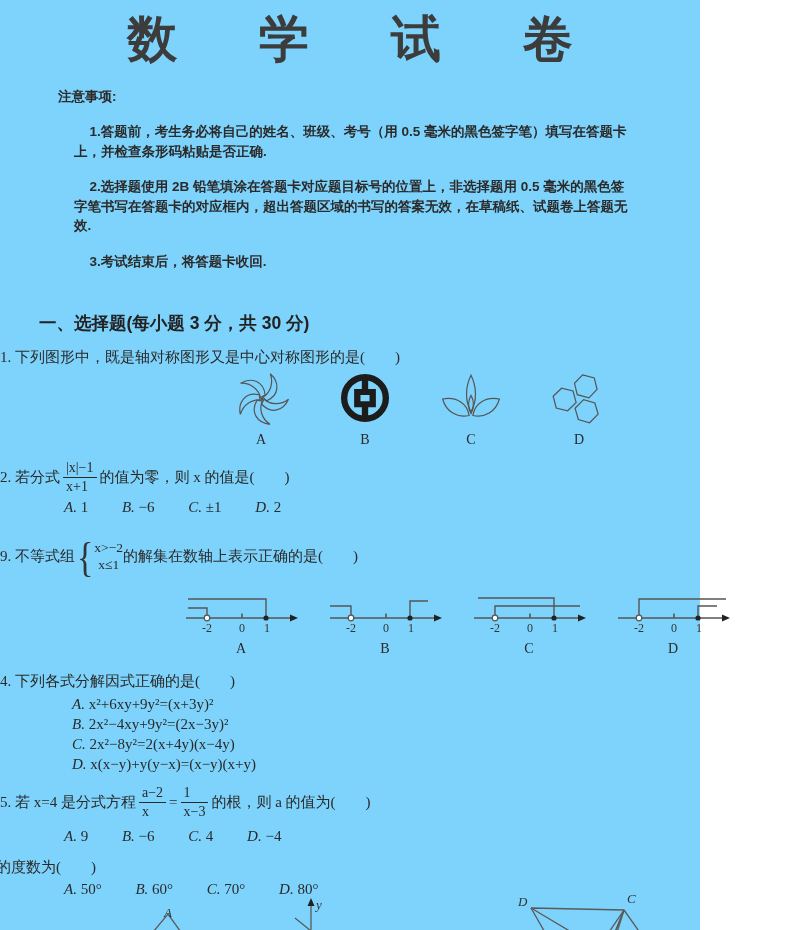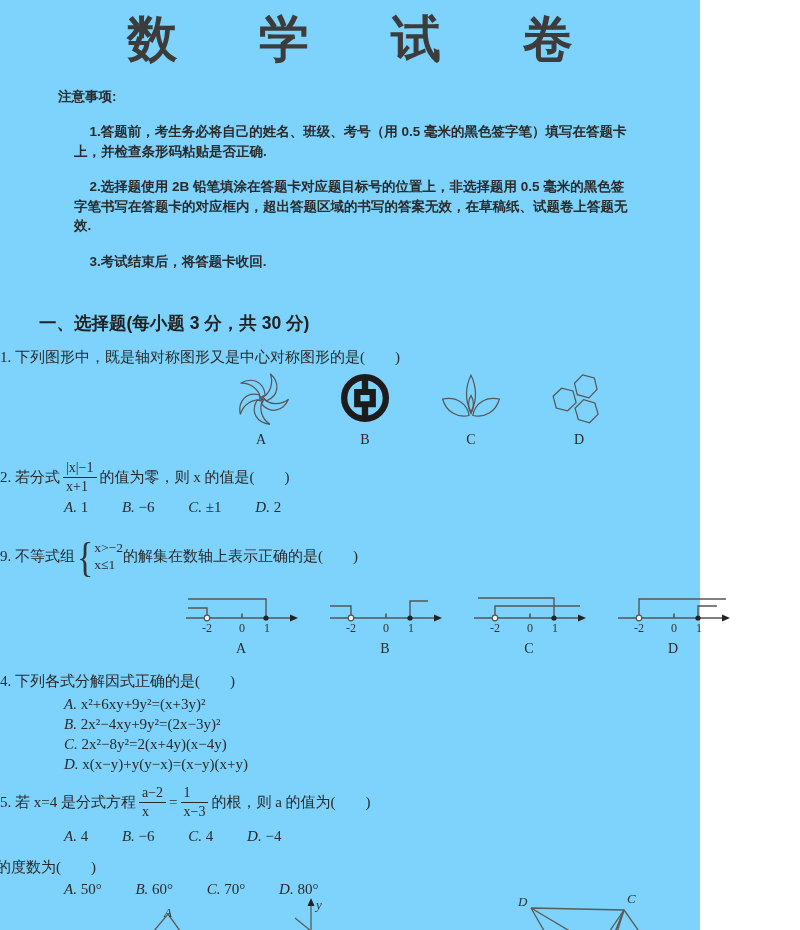--- a/index.html
+++ b/index.html
@@ -17,31 +17,31 @@
   .notice-item{margin:16px;text-indent:1.15em;}
   
   .sec-head{margin:40px 0 0 39px;font-family:"Liberation Sans",sans-serif;
             font-weight:800;font-size:17.5px;color:#222;}
   
   .stem{margin:12px 40px 2px 0;font-size:15px;line-height:1.45;}
   .stem .seg{vertical-align:middle;}
   .opts{margin:4px 0 0 0;padding-left:64px;font-size:15px;}
   .opt{display:inline-block;margin-right:30px;}
   .opt::first-letter{font-style:italic;}
-  .opt-line{display:block;margin:3px 0;padding-left:64px;font-size:15px;}
+  .opt-line{display:block;margin:3px 8px;padding-left:64px;font-size:15px;}
   .opt-line::first-letter{font-style:italic;}
   
   .frac{display:inline-block;vertical-align:middle;text-align:left;
         font-size:14px;line-height:1.15;margin:0 3px;}
   .fnum{display:block;border-bottom:1.4px solid #2a2a2a;padding:0 3px 1px;}
   .fden{display:block;padding:1px 3px 0;}
   
   .brace{display:inline-block;vertical-align:middle;font-size:34px;font-weight:400;
          transform:scaleY(1.25);margin:0 1px 0 2px;color:#333;}
-  .sys{display:inline-block;vertical-align:middle;text-align:left;font-size:13.5px;
+  .sys{display:inline-block;vertical-align:middle;text-align:center;font-size:13.5px;
        line-height:1.25;}
   .sysline{display:block;}
   
   .q1-row{display:flex;gap:44px;padding-left:230px;margin-top:2px;}
   .q1-item{text-align:center;}
   .q1-label{font-size:14px;margin-top:1px;}
   
   .nl-row{display:flex;gap:26px;padding-left:182px;margin-top:6px;}
   .nl-item{text-align:center;}
   .nl-label{font-size:14px;margin-top:0px;}
@@ -213,21 +213,21 @@
   <p class="stem" style="margin-top:14px;margin-bottom:0">4. 下列各式分解因式正确的是(　　)</p>
   <span class="opt-line">A. x²+6xy+9y²=(x+3y)²</span>
   <span class="opt-line">B. 2x²−4xy+9y²=(2x−3y)²</span>
   <span class="opt-line">C. 2x²−8y²=2(x+4y)(x−4y)</span>
   <span class="opt-line">D. x(x−y)+y(y−x)=(x−y)(x+y)</span>
 
   <p class="stem" style="">
     <span class="seg">5. 若 x=4 是分式方程</span><span class="frac"><span class="fnum">a−2</span><span class="fden">x</span></span><span class="seg">=</span><span class="frac"><span class="fnum">1</span><span class="fden">x−3</span></span><span class="seg">的根，则 a 的值为(　　)</span>
   </p>
   <p class="opts" style="margin-top:8px">
-    <span class="opt">A. 4</span>
+    <span class="opt">A. 9</span>
     <span class="opt">B. −6</span>
     <span class="opt">C. 4</span>
     <span class="opt">D. −4</span>
   </p>
 
   <p class="stem" style="margin-top:12px;margin-right:28px">
     <span style="display:block;padding-left:0;margin-left:-62px;padding-left:58px">的度数为(　　)</span>
   </p>
   <p class="opts" style="margin-top:2px">
     <span class="opt">A. 50°</span>

